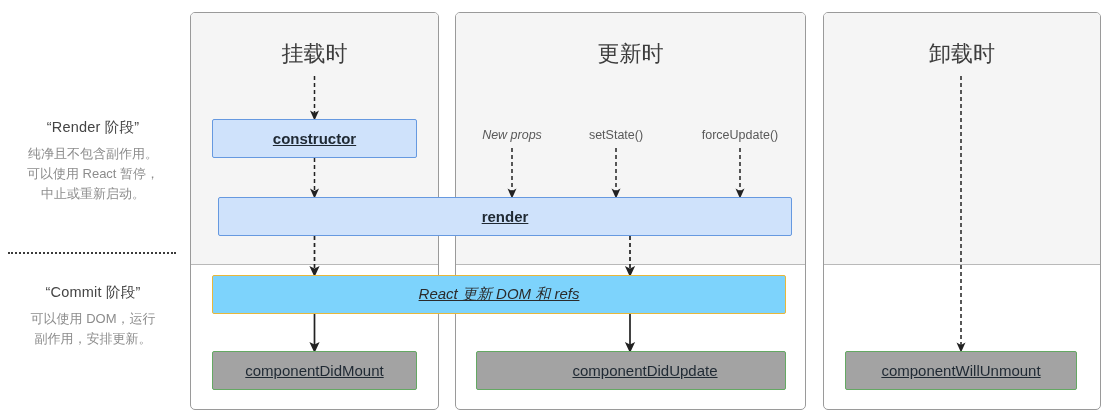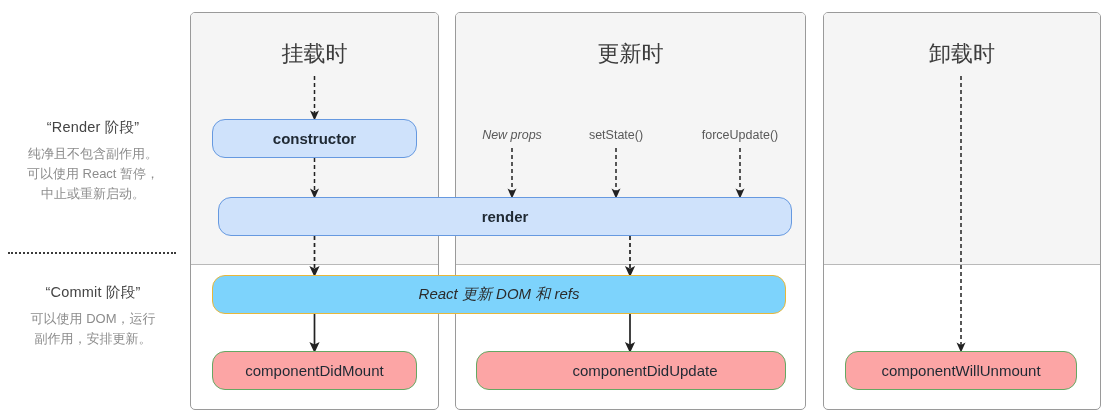--- a/index.html
+++ b/index.html
@@ -91,42 +91,43 @@
   }
 
   #panel-mount   { left: 190px;  top: 12px; width: 249px; height: 398px; }
   #panel-update  { left: 455px;  top: 12px; width: 351px; height: 398px; }
   #panel-unmount { left: 823px;  top: 12px; width: 278px; height: 398px; }
 
   
   .node {
     position: absolute;
     box-sizing: border-box;
-    border-radius: 13px;
+    border-radius: 2px;
     display: flex;
     align-items: center;
     justify-content: center;
     font-size: 15px;
     text-align: center;
+    text-decoration: underline;
   }
   .node-blue {
     background: #cfe2fb;
     border: 1.4px solid #6699e0;
     color: #1f2933;
     font-weight: bold;
   }
   .node-yellow {
     background: #7dd3fc;
     border: 1.4px solid #e8b73a;
     color: #2b2b2b;
     font-style: italic;
     font-weight: normal;
   }
   .node-green {
-    background: #fca5a5;
+    background: #a3a3a3;
     border: 1.4px solid #64a863;
     color: #1f2933;
     font-weight: normal;
   }
 
   #node-constructor          { left: 212px; top: 119px; width: 205px; height: 39px; }
   #node-render               { left: 218px; top: 197px; width: 574px; height: 39px; }
   #node-commit-dom           { left: 212px; top: 275px; width: 574px; height: 39px; }
   #node-did-mount            { left: 212px; top: 351px; width: 205px; height: 39px; }
   #node-did-update           { left: 476px; top: 351px; width: 310px; height: 39px; padding-left: 28px; }

